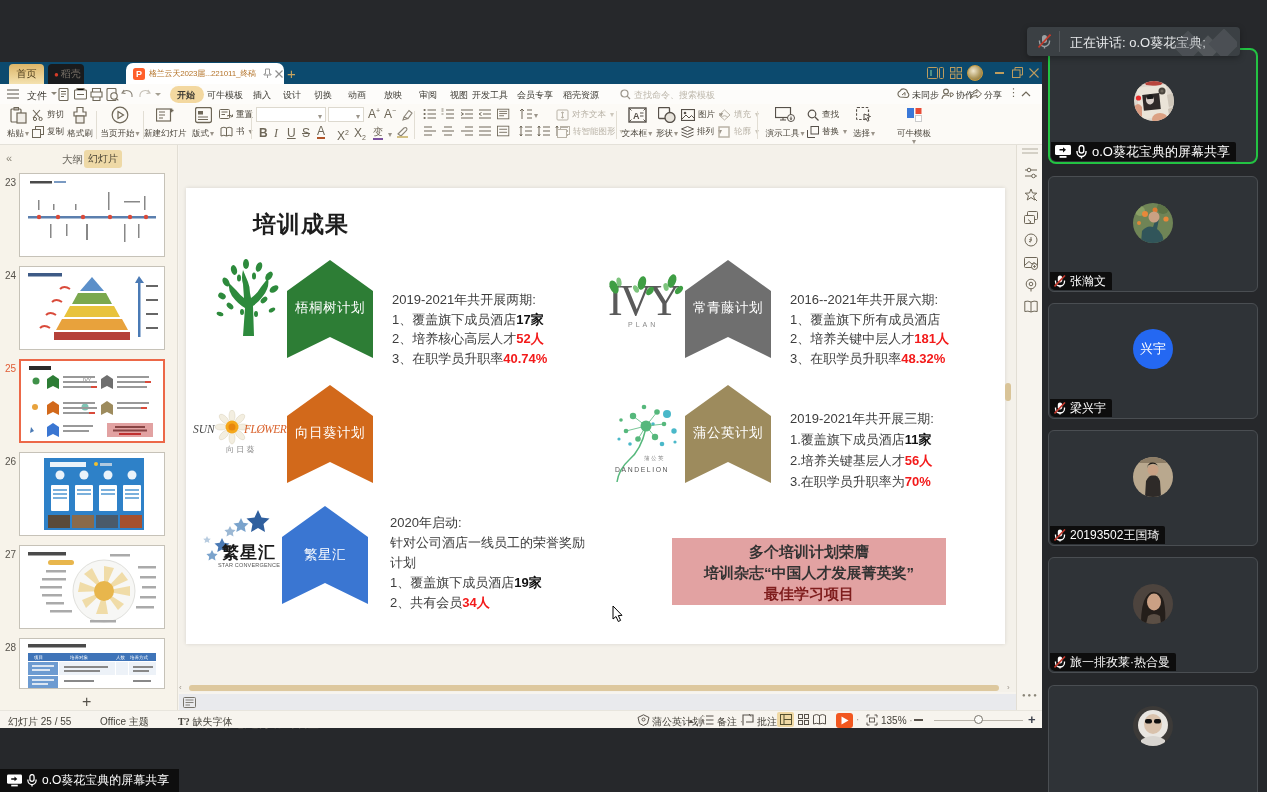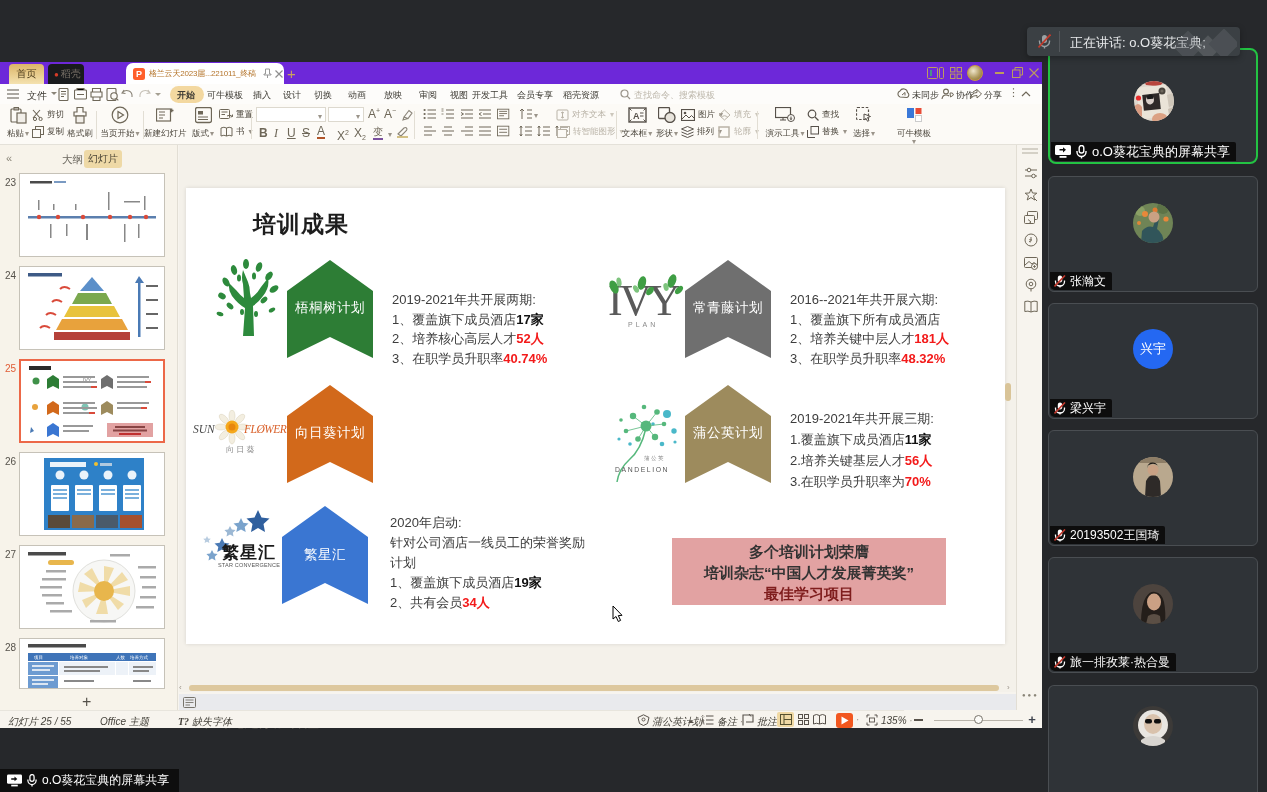--- a/index.html
+++ b/index.html
@@ -3,30 +3,30 @@
 <meta charset="utf-8">
 <style>
   * { margin:0; padding:0; box-sizing:border-box; }
   html,body { width:1267px; height:792px; overflow:hidden; background:#26282b;
     font-family:"Liberation Sans", sans-serif; }
   #stage { position:absolute; left:0; top:0; width:1267px; height:792px; }
   .abs { position:absolute; }
 
   
   #win { position:absolute; left:0; top:62px; width:1042px; height:666px; background:#f7f4ee; }
-  #tabbar { position:absolute; left:0; top:0; width:1042px; height:22px; background:#6d28d9; }
+  #tabbar { position:absolute; left:0; top:0; width:1042px; height:22px; background:#0c4a6e; }
   #menubar { position:absolute; left:0; top:22px; width:1042px; height:20px; background:#fdfcfa; }
   #toolbar { position:absolute; left:0; top:42px; width:1042px; height:41px; background:#fcfaf6; border-bottom:1px solid #e4e1d9; }
   #leftpanel { position:absolute; left:0; top:83px; width:178px; height:565px; background:#f7f3ea; border-right:1px solid #e2ded4; }
   #canvas { position:absolute; left:179px; top:83px; width:837px; height:539px; background:#f4f1ea; }
   #slide { position:absolute; left:7px; top:43px; width:819px; height:456px; background:#fff; box-shadow:0 0 4px rgba(0,0,0,0.12); }
   #rightrail { position:absolute; left:1016px; top:83px; width:26px; height:565px; background:#f7f4ee; border-left:1px solid #e2ded4; }
   #hscroll { position:absolute; left:179px; top:622px; width:837px; height:8px; background:#f4f1ea; }
   #notesbar { position:absolute; left:179px; top:632px; width:837px; height:16px; background:#e9eaed; }
-  #statusbar { position:absolute; left:0; top:648px; width:904px; height:18px; background:#f7f4ee; border-top:1px solid #e8e5dd;font-style:italic; }
+  #statusbar { position:absolute; left:0; top:648px; width:1042px; height:18px; background:#f7f4ee; border-top:1px solid #e8e5dd; }
 
   
   .tile { position:absolute; left:1048px; width:210px; height:116px; background:#2f3337;
     border:1px solid #4a4e52; border-radius:6px; }
   .tile .avatar { position:absolute; left:85px; top:32px; width:40px; height:40px; border-radius:50%; overflow:hidden; }
   .tile .label { position:absolute; left:1px; bottom:1px; background:#0d0d0d; color:#fff;
     font-size:12px; line-height:18px; height:18px; padding:0 6px 0 4px; white-space:nowrap;
     display:flex; align-items:center; border-radius:0 2px 0 5px; }
   .micmute { display:inline-block; width:12px; height:12px; margin-right:4px; position:relative; }
 

